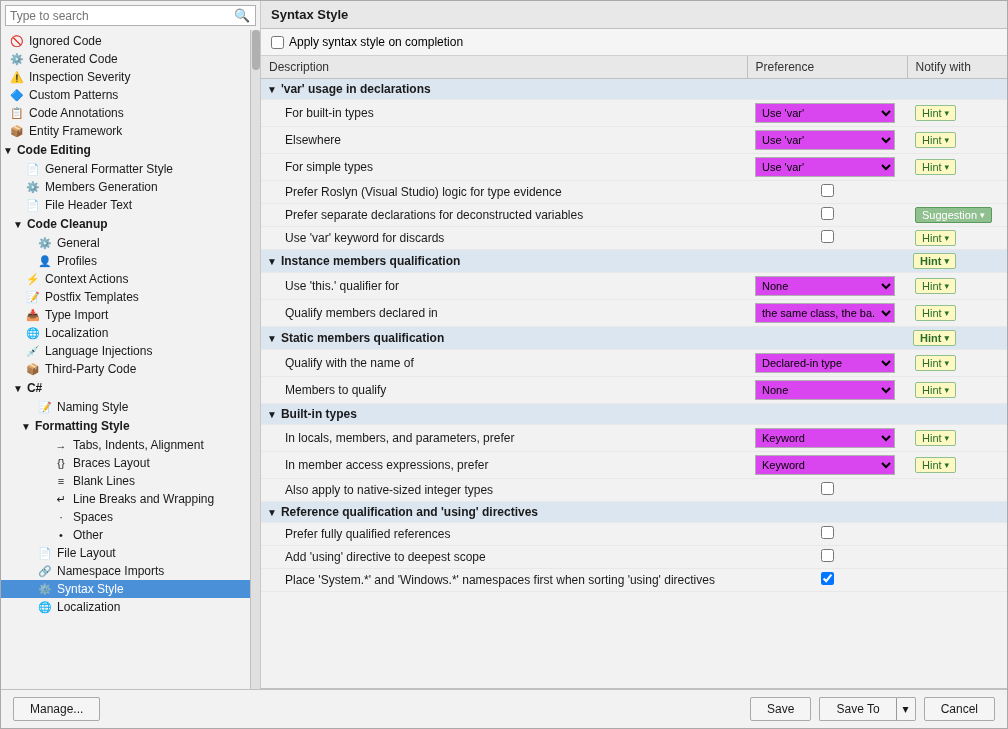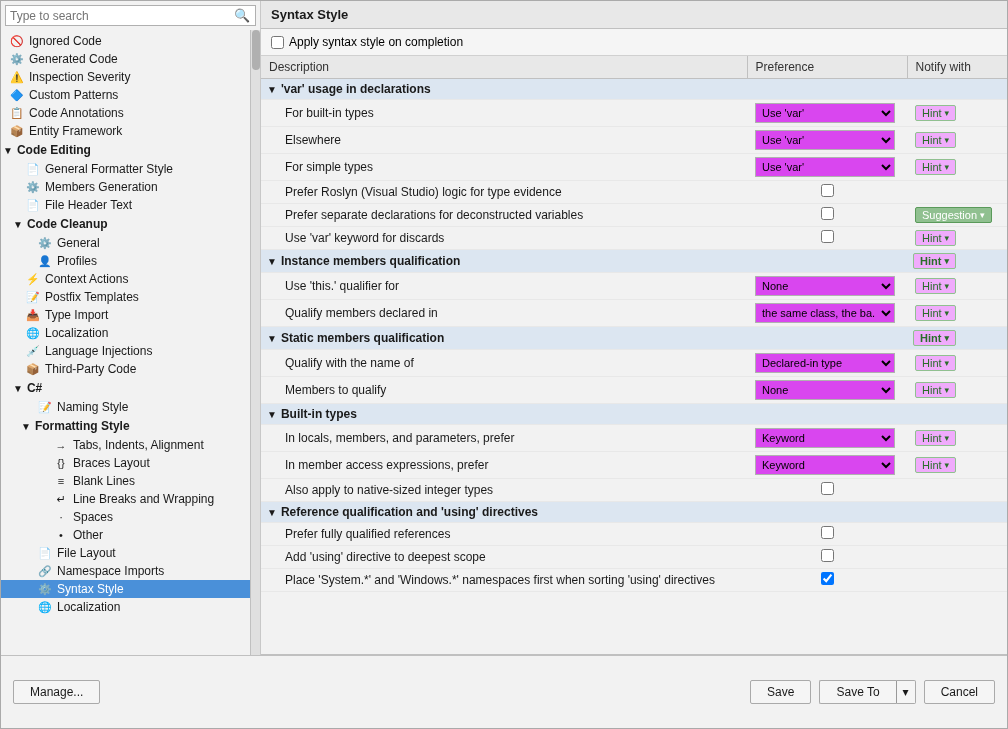--- a/index.html
+++ b/index.html
@@ -153,21 +153,21 @@
     .notify-badge {
       display: inline-flex;
       align-items: center;
       padding: 1px 6px;
       border-radius: 2px;
       font-size: 11px;
       cursor: pointer;
       position: relative;
     }
     .notify-hint {
-      background: #f0abfc;
+      background: #fef9c3;
       border: 1px solid #90c090;
       color: #2a6e2a;
     }
     .notify-suggestion {
       background: #90c090;
       border: 1px solid #5a9a5a;
       color: white;
     }
     .notify-dropdown-arrow {
       margin-left: 3px;
@@ -182,21 +182,21 @@
       justify-content: center;
       color: #888;
       font-size: 13px;
       border-bottom: 1px solid #c0c0c0;
     }
     
     .footer {
       display: flex;
       align-items: center;
       justify-content: space-between;
-      padding: 24px 12px;
+      padding: 7px 12px;
       background: #f2f2f2;
       border-top: 1px solid #c0c0c0;
     }
     .footer-left {}
     .footer-right { display: flex; gap: 8px; }
     button {
       padding: 4px 16px;
       font-size: 12px;
       border: 1px solid #aaa;
       background: #f5f5f5;

